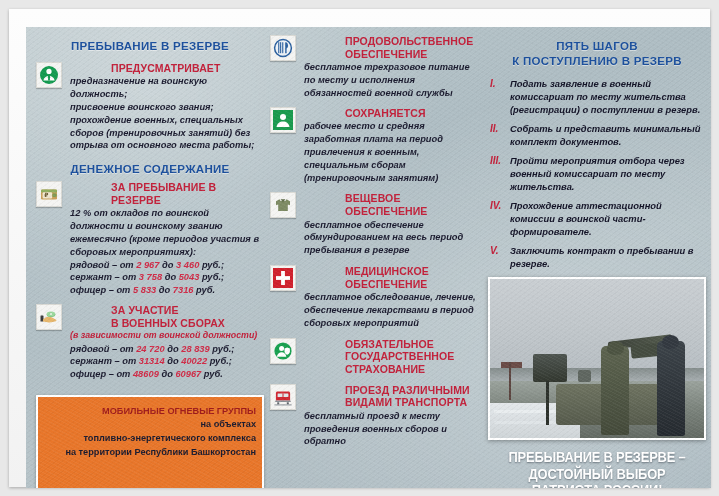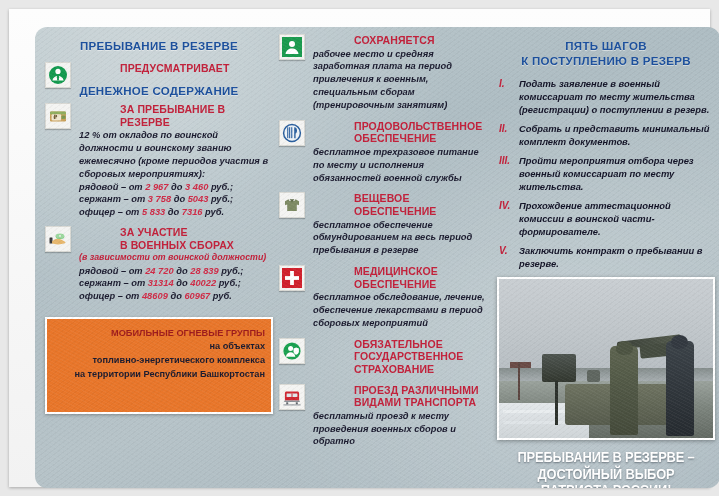--- a/index.html
+++ b/index.html
@@ -14,28 +14,27 @@
 
   
   .frame{
     position:absolute;left:9px;top:9px;width:701px;height:478px;
     background:linear-gradient(180deg,#fdfdfd 0%,#f2f2f2 100%);
     box-shadow:0 1px 3px rgba(0,0,0,.28);
     box-sizing:border-box;
   }
   
   .poster{
-    position:absolute;left:26px;top:18px;width:685px;height:461px;
+    position:absolute;left:17px;top:18px;width:685px;height:461px;
     background:
       radial-gradient(circle at 18% 12%, rgba(255,255,255,.30), rgba(255,255,255,0) 42%),
       radial-gradient(circle at 78% 78%, rgba(255,255,255,.20), rgba(255,255,255,0) 46%),
       linear-gradient(160deg,#bcc9cd 0%,#aebdc3 35%,#b6c3c8 62%,#a9b8bf 100%);
     box-sizing:border-box;
     overflow:hidden;
-    border-radius:12px;
   }
   
   .poster:after{
     content:"";position:absolute;inset:0;pointer-events:none;
     background-image:
       repeating-linear-gradient(27deg, rgba(255,255,255,.055) 0 1px, rgba(0,0,0,0) 1px 3px),
       repeating-linear-gradient(-38deg, rgba(0,0,0,.035) 0 1px, rgba(0,0,0,0) 1px 4px);
     opacity:.85;
   }
 
@@ -159,20 +158,23 @@
             <span class="icon">
               <svg width="20" height="20" viewBox="0 0 20 20">
                 <circle cx="10" cy="10" r="9" fill="#139a4f"></circle>
                 <circle cx="10" cy="6.4" r="2.6" fill="#ffffff"></circle>
                 <path d="M4.3 15.6c.6-3 2.9-4.6 5.7-4.6s5.1 1.6 5.7 4.6z" fill="#ffffff"></path>
                 <rect x="9.1" y="10.4" width="1.8" height="5" fill="#139a4f"></rect>
                 <circle cx="10" cy="12.4" r="1.2" fill="#139a4f"></circle>
               </svg>
             </span>
             <div class="blockhead">ПРЕДУСМАТРИВАЕТ</div>
+            <div class="blockbody prewrap" style="white-space:pre-line">предназначение на воинскую должность;
+присвоение воинского звания;
+прохождение военных, специальных сборов (тренировочных занятий) без отрыва от основного места работы;</div>
           </div>
 
           <div class="coltitle" style="margin-top:10px">ДЕНЕЖНОЕ СОДЕРЖАНИЕ</div>
 
           <div class="block" style="margin-top:4px">
             <span class="icon">
               <svg width="20" height="20" viewBox="0 0 20 20">
                 <rect x="2" y="5.5" width="16" height="10" rx="1.3" fill="#c9a05a"></rect>
                 <rect x="2" y="5.5" width="16" height="3" rx="1.3" fill="#8fae5e"></rect>
                 <rect x="3.6" y="8.2" width="9.5" height="6.2" rx="1" fill="#efe6cf"></rect>
@@ -212,44 +214,44 @@
           <div class="callout">
             <div class="l1">МОБИЛЬНЫЕ ОГНЕВЫЕ ГРУППЫ</div>
             <div class="l2">на объектах</div>
             <div class="l2">топливно-энергетического комплекса</div>
             <div class="l2">на территории Республики Башкортостан</div>
           </div>
         </div>
 
         <div class="col col-mid">
 
-          <div class="block" style="margin-top:7px">
-            <span class="icon">
-              <svg width="20" height="20" viewBox="0 0 20 20">
-                <rect x="0" y="0" width="20" height="20" fill="#1a9a4e"></rect>
-                <circle cx="10" cy="7" r="3" fill="#ffffff"></circle>
-                <path d="M3.5 17c.5-3.6 3.2-5.6 6.5-5.6s6 2 6.5 5.6z" fill="#ffffff"></path>
-              </svg>
-            </span>
-            <div class="blockhead">СОХРАНЯЕТСЯ</div>
-            <div class="blockbody">рабочее место и средняя заработная плата на период привлечения к военным, специальным сборам (тренировочным занятиям)</div>
-          </div>
-
           <div class="block">
             <span class="icon">
               <svg width="20" height="20" viewBox="0 0 20 20">
                 <circle cx="10" cy="10" r="8.4" fill="#eef3f7" stroke="#2a5f9e" stroke-width="1.5"></circle>
                 <rect x="5.2" y="4.2" width="1.1" height="11" fill="#2a5f9e"></rect>
                 <rect x="7.1" y="4.2" width="1.1" height="11" fill="#2a5f9e"></rect>
                 <rect x="9.2" y="4.2" width="1.1" height="11" fill="#2a5f9e"></rect>
                 <path d="M12.4 4.2c1.8 0 2.6 1.5 2.6 3.4 0 1.5-.6 2.6-1.4 2.9v4.7h-1.4V4.2z" fill="#2a5f9e"></path>
               </svg>
             </span>
             <div class="blockhead">ПРОДОВОЛЬСТВЕННОЕ ОБЕСПЕЧЕНИЕ</div>
             <div class="blockbody">бесплатное трехразовое питание по месту и исполнения обязанностей военной службы</div>
+          </div>
+
+          <div class="block" style="margin-top:7px">
+            <span class="icon">
+              <svg width="20" height="20" viewBox="0 0 20 20">
+                <rect x="0" y="0" width="20" height="20" fill="#1a9a4e"></rect>
+                <circle cx="10" cy="7" r="3" fill="#ffffff"></circle>
+                <path d="M3.5 17c.5-3.6 3.2-5.6 6.5-5.6s6 2 6.5 5.6z" fill="#ffffff"></path>
+              </svg>
+            </span>
+            <div class="blockhead">СОХРАНЯЕТСЯ</div>
+            <div class="blockbody">рабочее место и средняя заработная плата на период привлечения к военным, специальным сборам (тренировочным занятиям)</div>
           </div>
 
           <div class="block">
             <span class="icon">
               <svg width="20" height="20" viewBox="0 0 20 20">
                 <path d="M6.5 4.2 3 6.2v4l2.2-.7V16h9.6V9.5l2.2.7v-4l-3.5-2-1.1 1.8H7.6z" fill="#7d8a63"></path>
                 <path d="M7.6 4.2 10 7.2l2.4-3z" fill="#5d6a47"></path>
               </svg>
             </span>
             <div class="blockhead">ВЕЩЕВОЕ ОБЕСПЕЧЕНИЕ</div>

